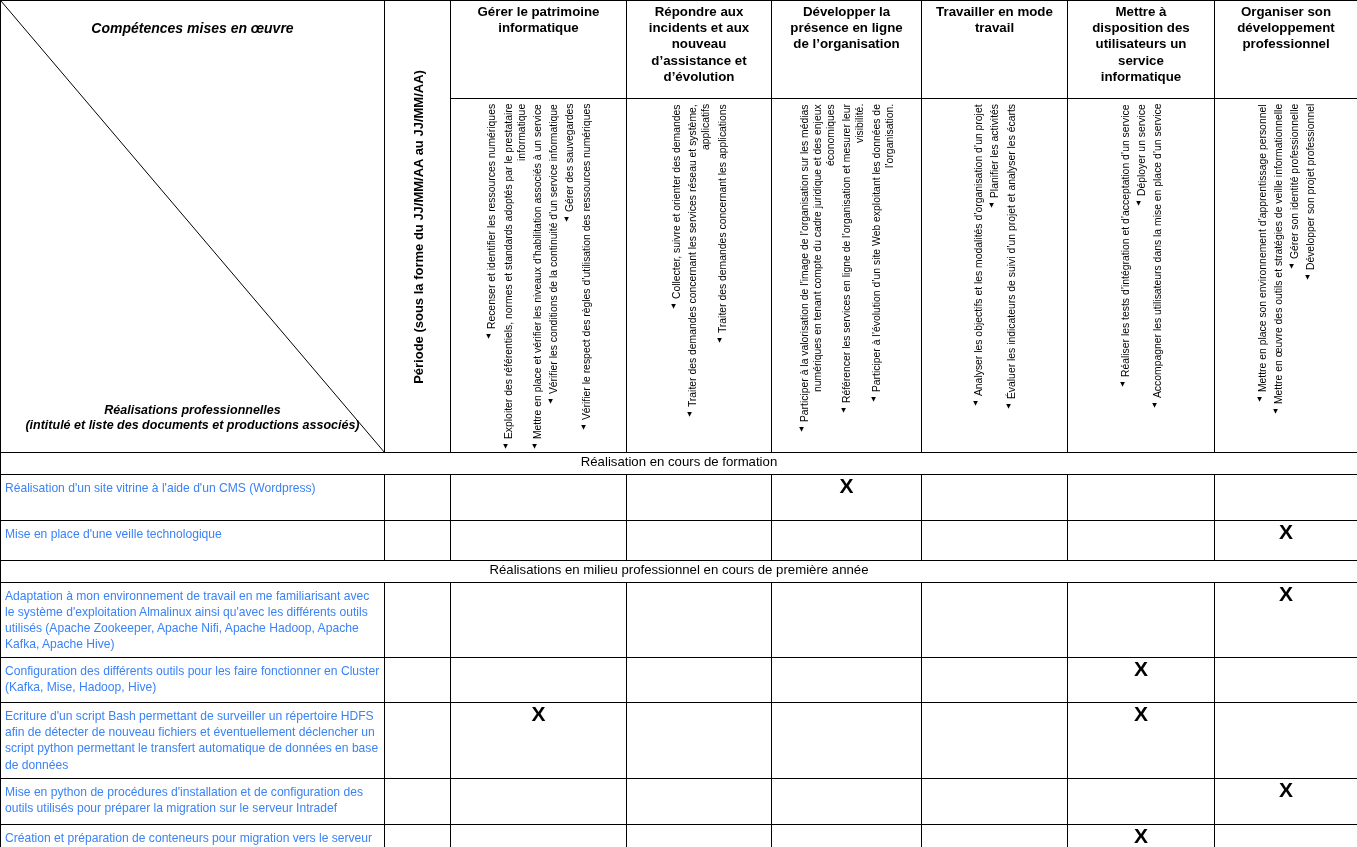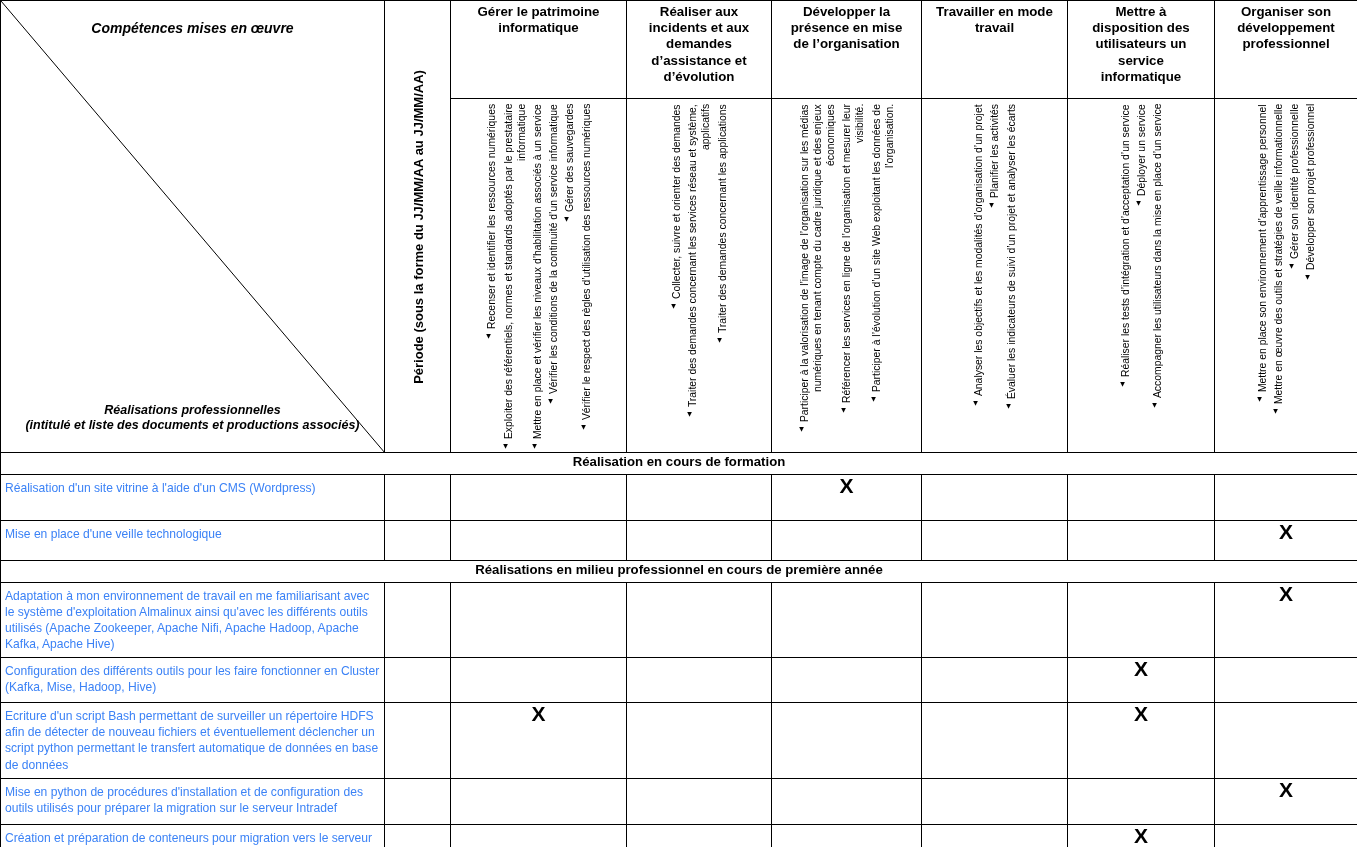--- a/index.html
+++ b/index.html
@@ -125,21 +125,21 @@
   .sub-item .bullet {
     font-size: 8px;
     vertical-align: middle;
   }
 
   
   .section-row td {
     height: 22px;
     text-align: center;
     vertical-align: middle;
-    font-weight: bold;
+    font-weight: normal;
     font-size: 13.2px;
     color: #000;
     padding: 1px 2px !important;
   }
 
   
   .rz-label {
     font-size: 12.1px;
     line-height: 1.33;
     padding: 5px 4px 5px 4px !important;
@@ -182,22 +182,22 @@
             <div>Réalisations professionnelles</div>
             <div>(intitulé et liste des documents et productions associés)</div>
           </div>
         </td>
 
         <td class="period-cell" rowspan="2">
           <span class="vtext">Période (sous la forme du JJ/MM/AA au JJ/MM/AA)</span>
         </td>
 
         <td class="grp-head">Gérer le patrimoine informatique</td>
-        <td class="grp-head">Réaliser aux incidents et aux demandes d’assistance et d’évolution</td>
-        <td class="grp-head">Développer la présence en mise de l’organisation</td>
+        <td class="grp-head">Répondre aux incidents et aux nouveau d’assistance et d’évolution</td>
+        <td class="grp-head">Développer la présence en ligne de l’organisation</td>
         <td class="grp-head">Travailler en mode travail</td>
         <td class="grp-head">Mettre à disposition des utilisateurs un service informatique</td>
         <td class="grp-head">Organiser son développement professionnel</td>
       </tr>
 
       <tr>
         <td class="subs-cell">
           <div class="subs-inner">
             <div class="sub-item"><span class="bullet">▲</span> <span>Recenser et identifier les ressources numériques</span></div>
             <div class="sub-item"><span class="bullet">▲</span> <span>Exploiter des référentiels, normes et standards adoptés par le prestataire informatique</span></div>

